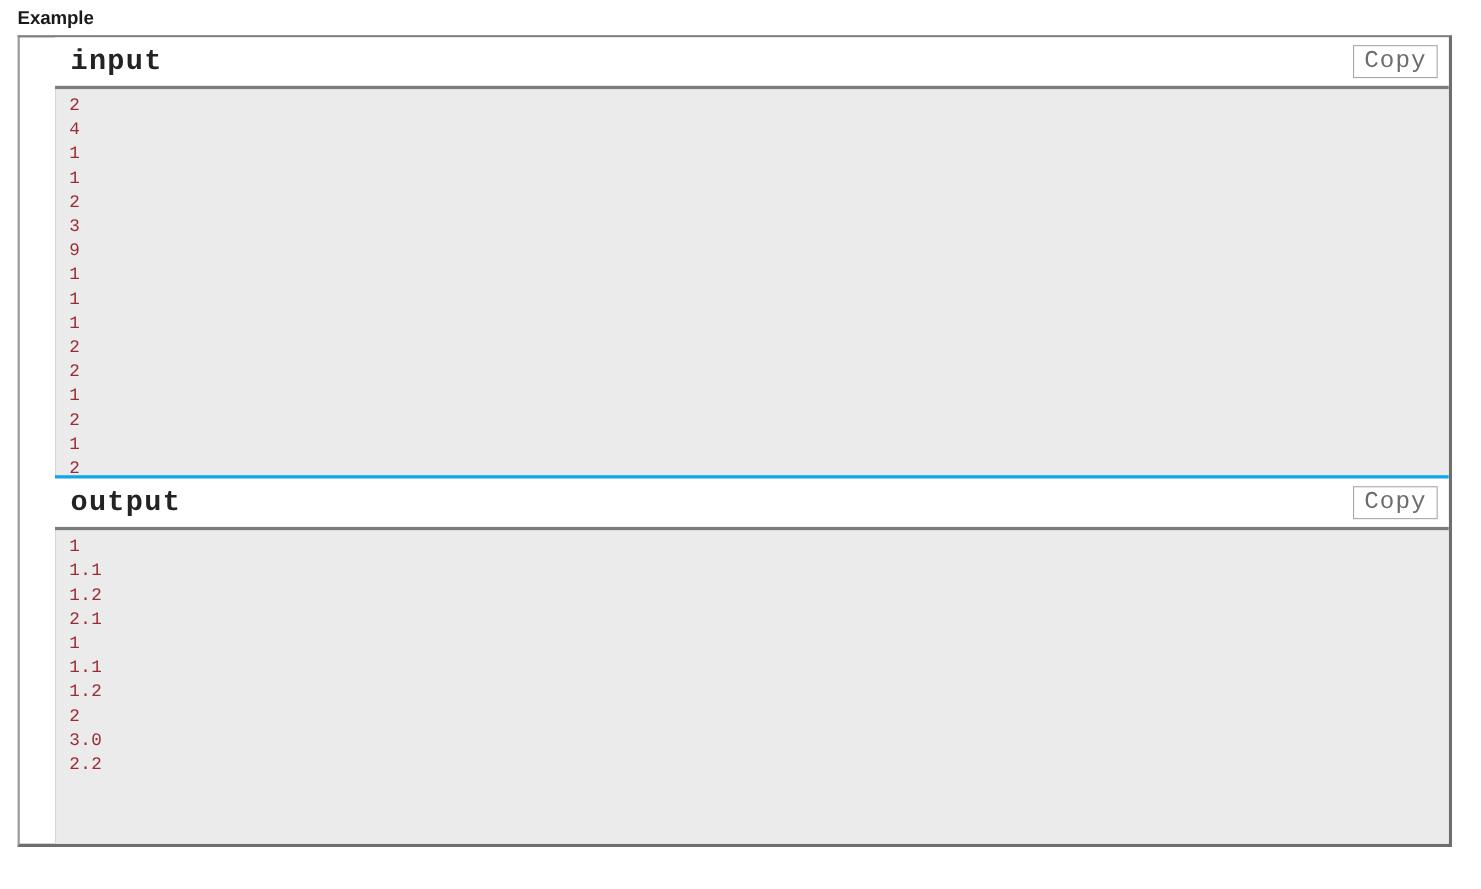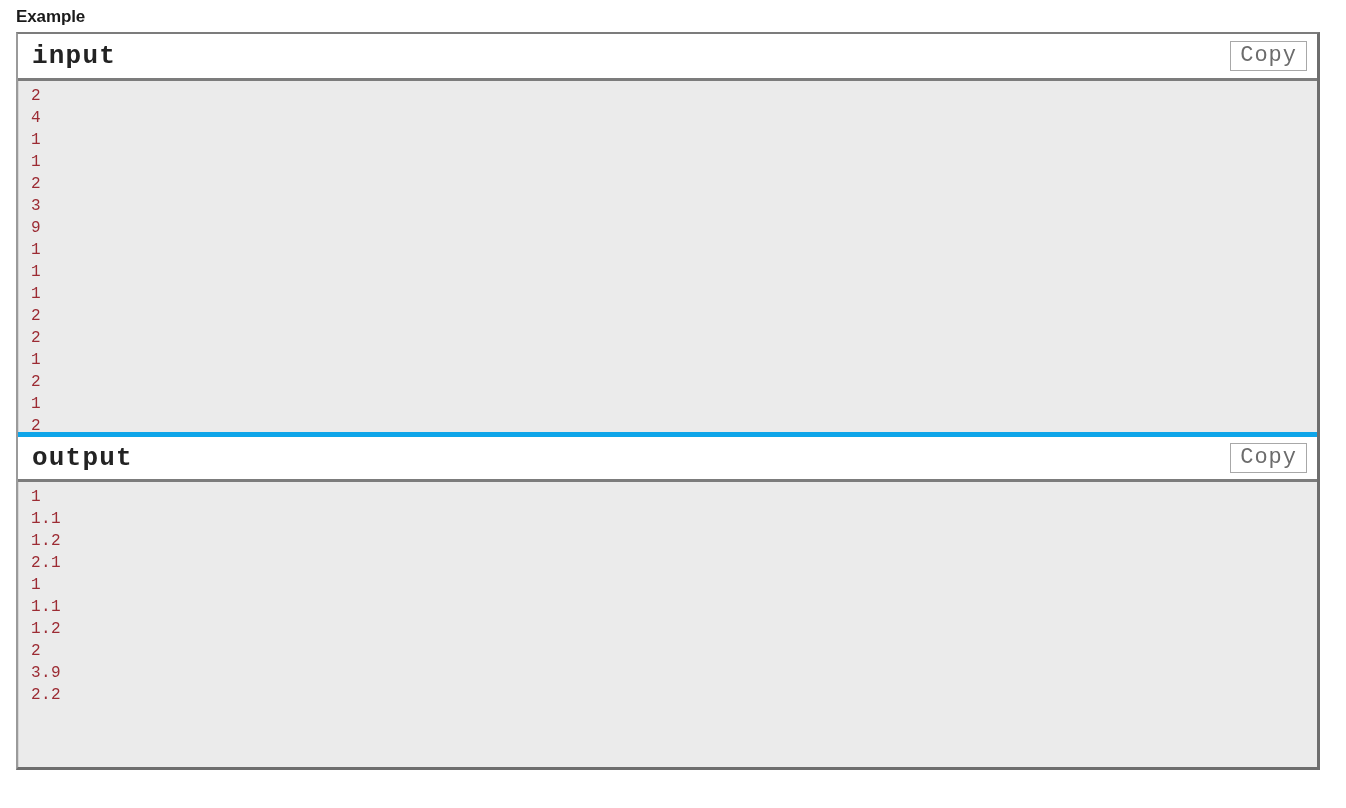--- a/index.html
+++ b/index.html
@@ -41,32 +41,33 @@
     position: absolute;
     left: 16px;
     top: 32px;
     width: 1304px;
     box-sizing: border-box;
     border-top: 2px solid #7c7c7c;
     border-right: 3px solid #6e6e6e;
     border-bottom: 3px solid #6e6e6e;
     border-left: 2px solid #9a9a9a;
     background: #ffffff;
+    padding-left: 32px;
   }
 
   
   .io-title-bar {
     position: relative;
     height: 47px;
     background: #ffffff;
     border-bottom: 3px solid #7c7c7c;
     box-sizing: border-box;
   }
   .io-title-bar.output-bar {
-    border-top: 5px solid #0ea5e9;
+    border-top: 3px solid #0ea5e9;
     height: 50px;
   }
 
   .io-title {
     position: absolute;
     left: 14px;
     top: 50%;
     transform: translateY(-50%);
     font-family: "Liberation Mono", "DejaVu Sans Mono", monospace;
     font-size: 26px;
@@ -154,18 +155,18 @@
     </div>
     <div class="io-pane output-pane">
         <div class="io-line">1</div>
         <div class="io-line">1.1</div>
         <div class="io-line">1.2</div>
         <div class="io-line">2.1</div>
         <div class="io-line">1</div>
         <div class="io-line">1.1</div>
         <div class="io-line">1.2</div>
         <div class="io-line">2</div>
-        <div class="io-line">3.9</div>
+        <div class="io-line">3.0</div>
         <div class="io-line">2.2</div>
       </div>
 
   </div>
 </div>
 
 </body></html>

